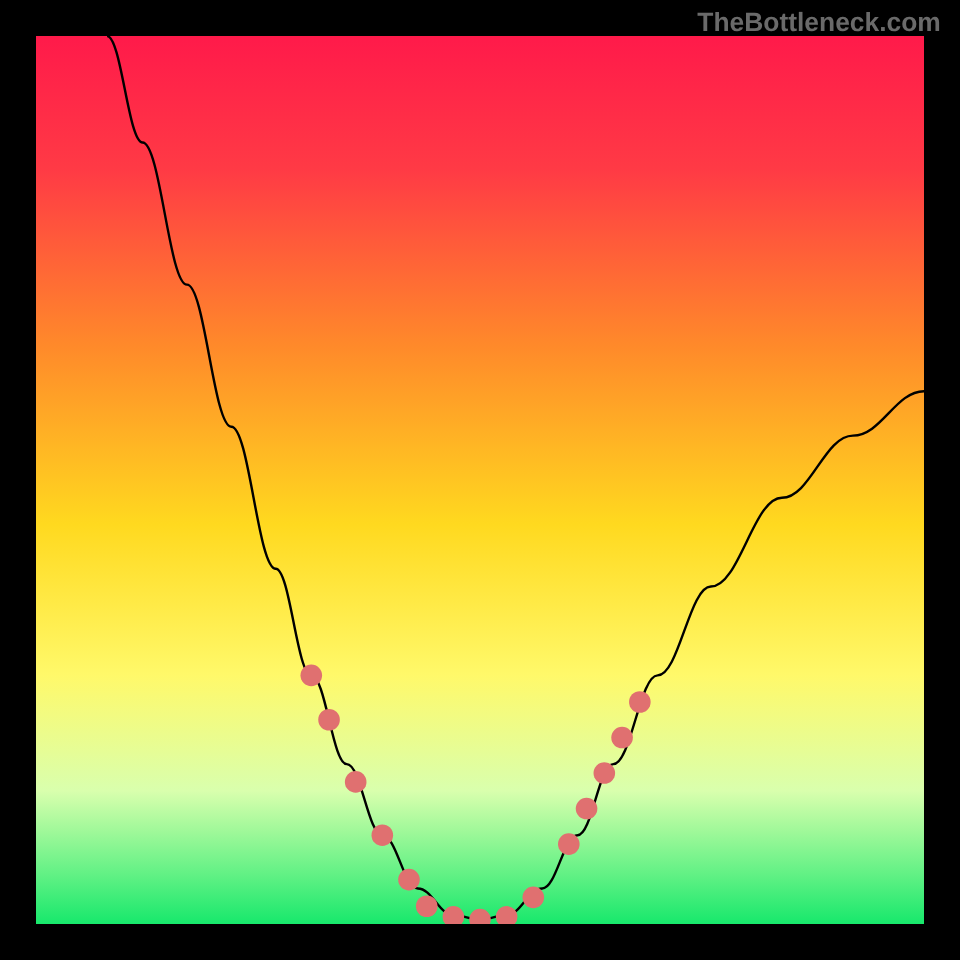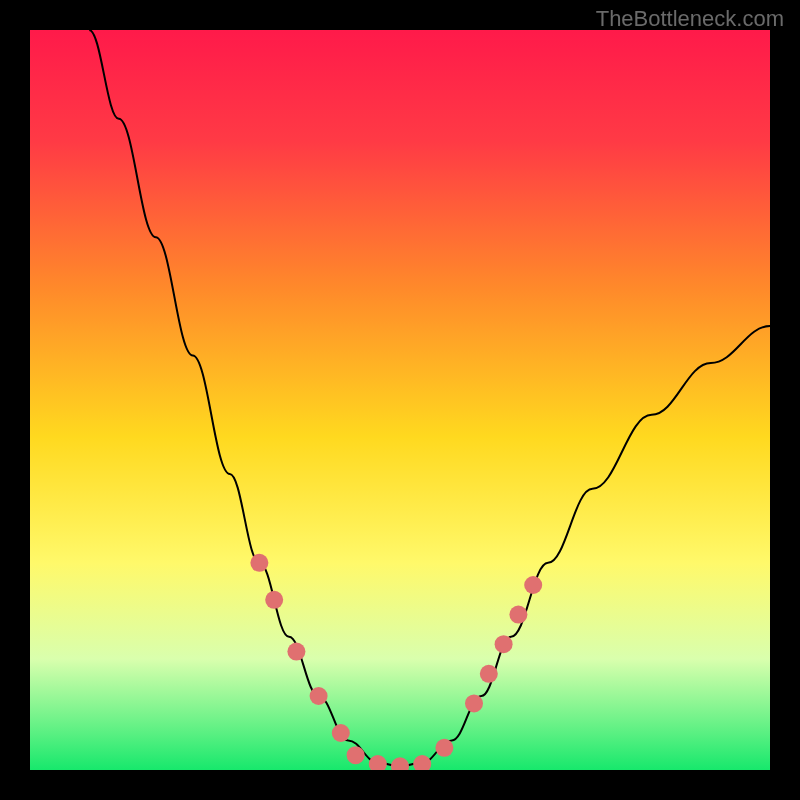--- a/index.html
+++ b/index.html
@@ -11,21 +11,21 @@
     font-family: Arial, sans-serif;
     position: relative;
     overflow: hidden;
   }
   .watermark {
     position: absolute;
     top: 6px;
     right: 16px;
     color: #6a6a6a;
     font-size: 22px;
-    font-weight: 400;
+    font-weight: 700;
     z-index: 10;
   }
   .chart-area {
     position: absolute;
     top: 30px;
     left: 30px;
     width: 740px;
     height: 740px;
   }
   svg {

